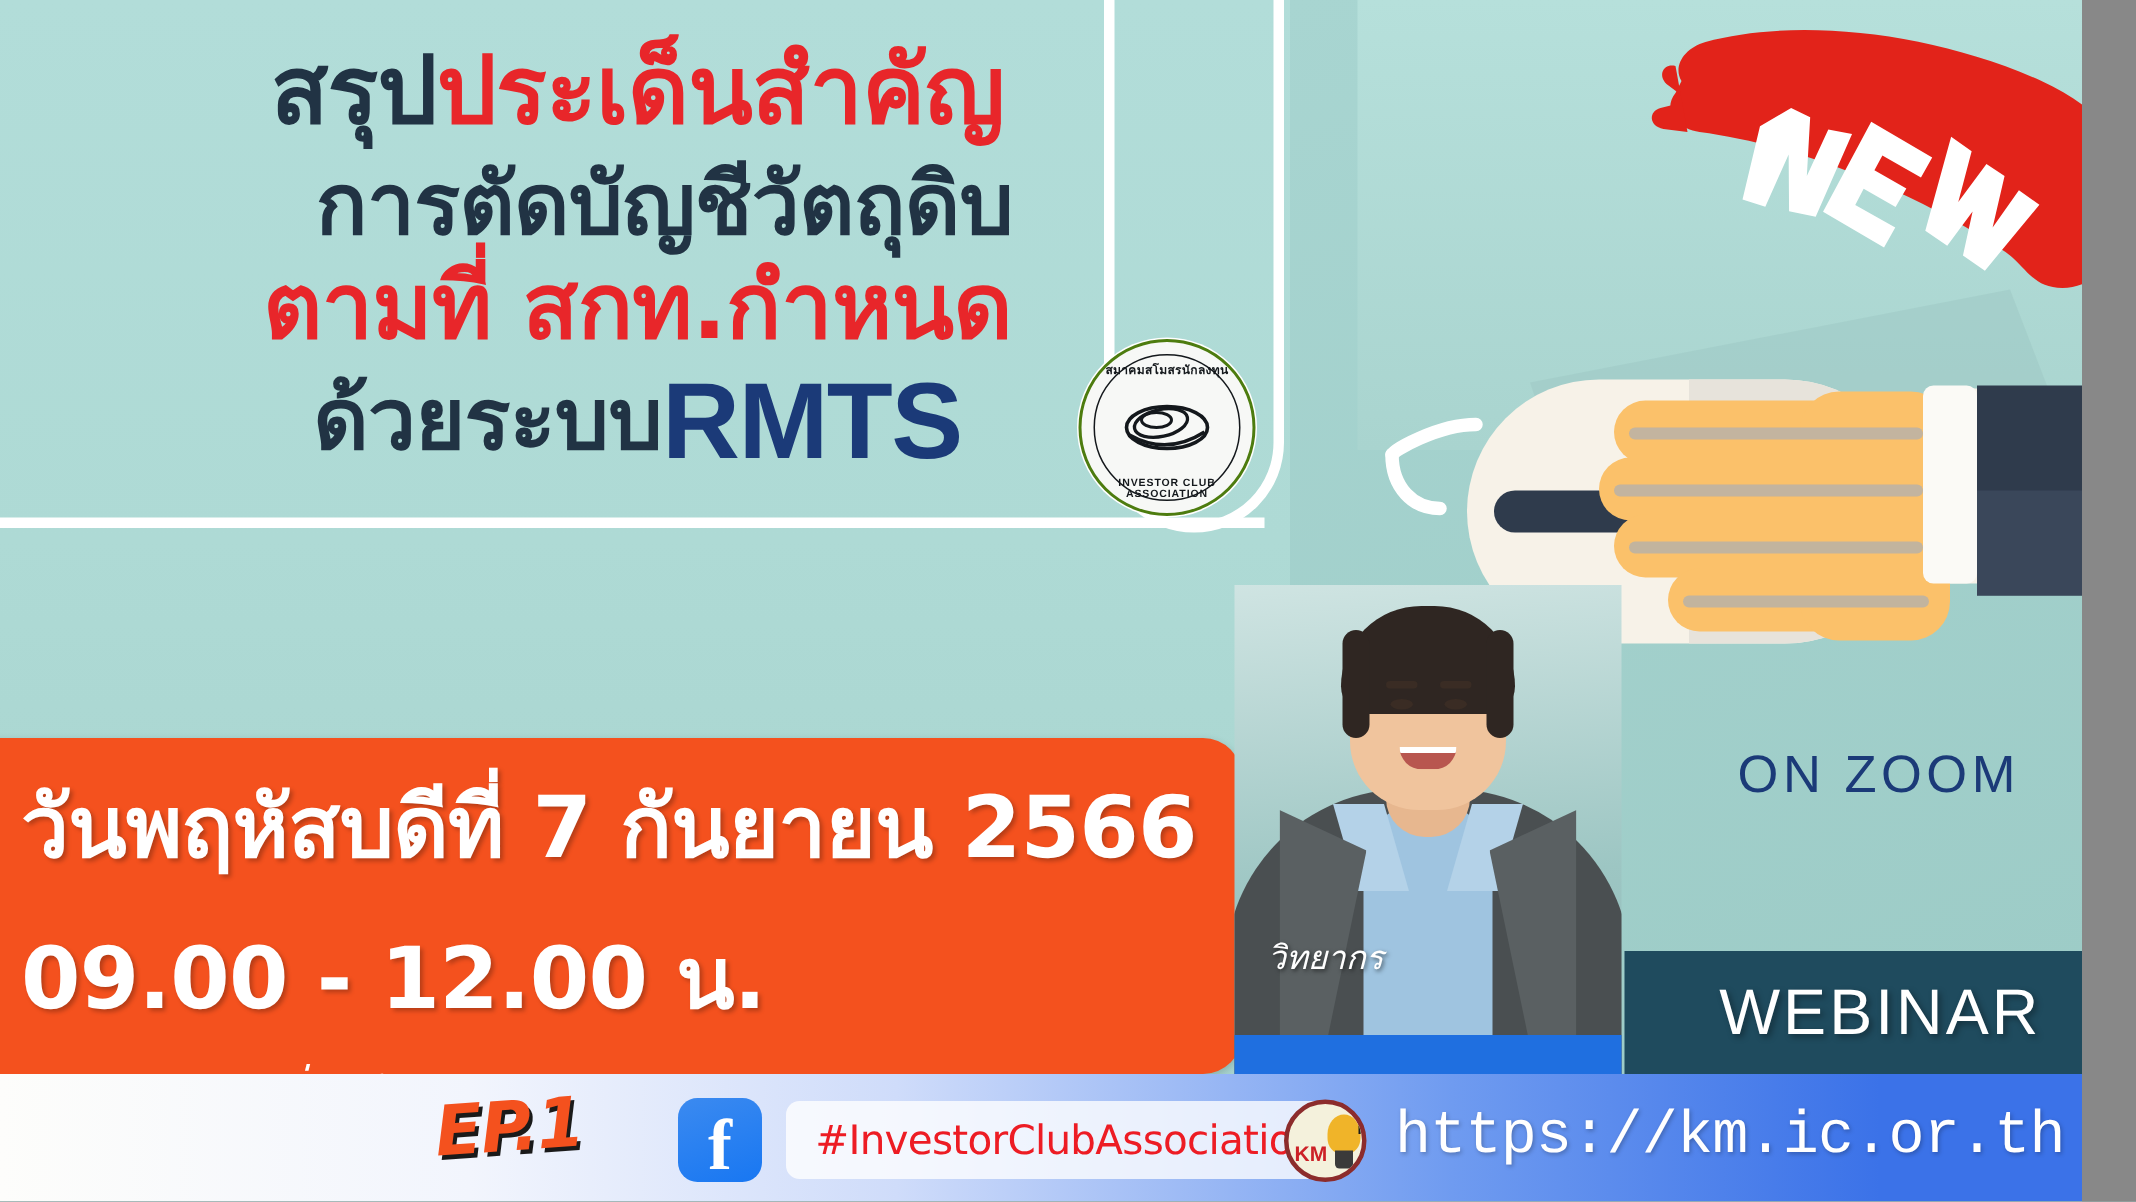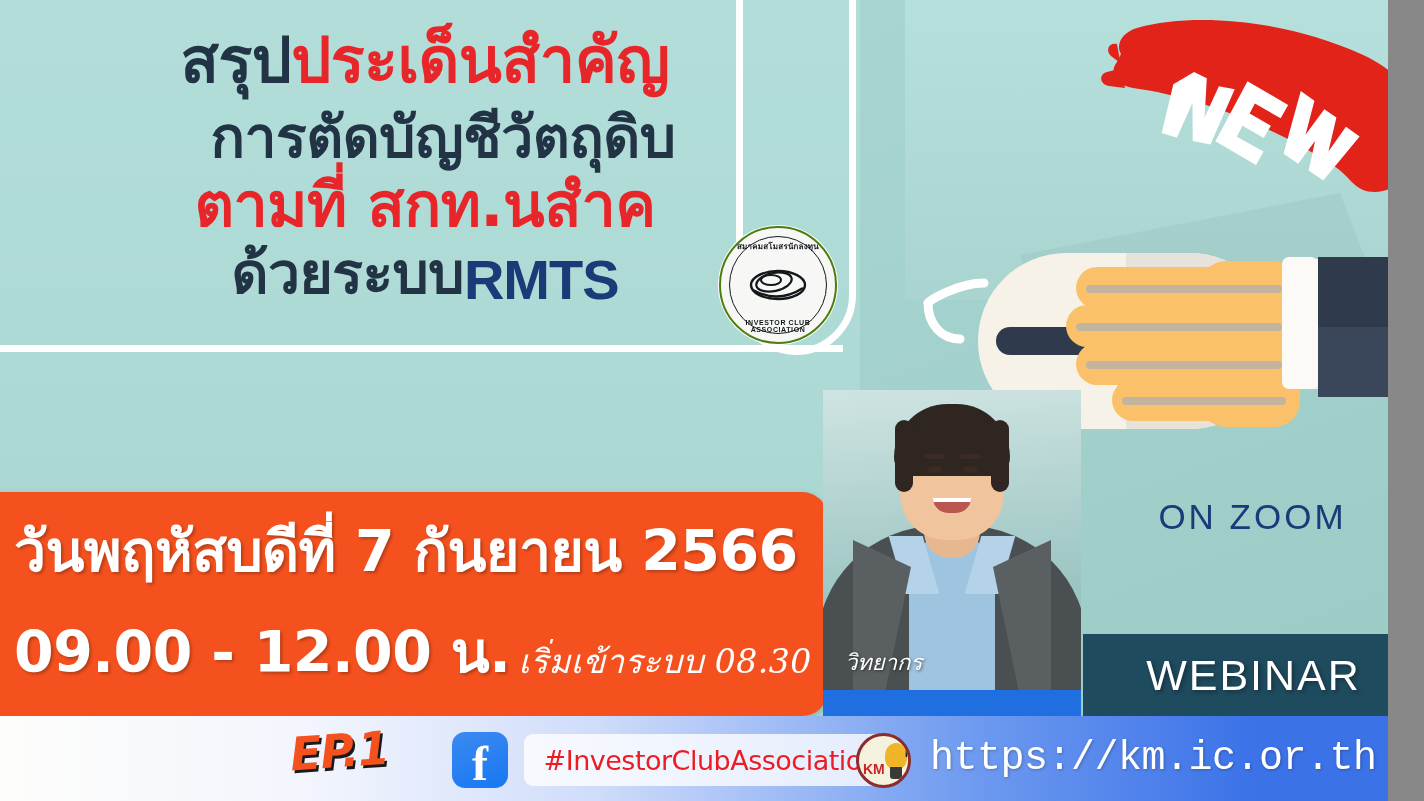--- a/index.html
+++ b/index.html
@@ -51,21 +51,21 @@
   .hl-line { line-height:1.04; white-space:nowrap; }
   .hl1 { font-size:63px; font-weight:700; letter-spacing:-0.5px; }
   .hl2 { font-size:57px; font-weight:700; margin-top:14px; letter-spacing:-0.5px;padding-left:36px;}
   .hl3 { font-size:61px; font-weight:700; margin-top:6px; letter-spacing:-0.5px;}
   .hl4 { font-size:57px; font-weight:700; margin-top:8px; letter-spacing:-0.5px;}
   .t-dark { color:#213344; }
   .t-red  { color:#e8262a; }
   .t-red-b{ color:#e8262a; font-weight:800; }
   .t-navy { color:#1b3a78; font-weight:700;
             font-family:"Liberation Sans", sans-serif;
-            font-size:56px; letter-spacing:-1px; vertical-align:-6px; }
+            font-size:72px; letter-spacing:-1px; vertical-align:-6px; }
 
   
   .seal {
     position:absolute; left:719px; top:226px;
     width:118px; height:118px; border-radius:50%;
     background:#f7f8f6;
     border:2px solid #4d7c0f;
     box-shadow:0 0 0 1px #fff;
   }
   .seal-inner-ring {
@@ -101,21 +101,21 @@
   .date-text {
     position:absolute; left:40px; top:14px;
     font-family:"DejaVu Sans", sans-serif;
     font-size:57px; font-weight:700; color:#ffffff;
     white-space:nowrap;
     text-shadow:2px 2px 3px rgba(0,0,0,0.25);
     letter-spacing:-0.5px;
   }
   .time-row {
     position:absolute; left:40px; top:115px;
-    display:flex; align-items:flex-end; gap:8px; white-space:nowrap;
+    display:flex; align-items:flex-end; gap:8px; white-space:nowrap;flex-direction:column;
   }
   .time-text {
     font-family:"DejaVu Sans", sans-serif;
     font-size:57px; font-weight:700; color:#ffffff;
     text-shadow:2px 2px 3px rgba(0,0,0,0.25);
     letter-spacing:-0.5px;
   }
   .time-note {
     font-family:"DejaVu Serif", serif;
     font-size:33px; color:#ffffff; font-style:italic;
@@ -164,21 +164,21 @@
   .sp-eye-l,.sp-eye-r{ position:absolute; top:76px; width:15px; height:7px;
                        background:#3a2c24; border-radius:50%; }
   .sp-eye-l{ left:104px; } .sp-eye-r{ left:140px; }
   .sp-brow-l,.sp-brow-r{ position:absolute; top:64px; width:21px; height:5px;
                         background:#3a2c24; border-radius:3px; }
   .sp-brow-l{ left:101px; } .sp-brow-r{ left:137px; }
   .sp-mouth{ position:absolute; left:50%; top:108px; transform:translateX(-50%);
              width:38px; height:15px; background:#b8564f; border-radius:0 0 22px 22px;
              border-top:4px solid #fff; }
   .sp-label-handwritten {
-    position:absolute; left:22px; bottom:36px;
+    position:absolute; left:22px; bottom:60px;
     font-family:"DejaVu Serif", serif; font-style:italic;
     font-size:22px; color:#ffffff;
     text-shadow:1px 1px 3px rgba(0,0,0,0.55);
   }
   .speaker-blue-bar{
     position:absolute; left:823px; top:690px; width:258px; height:26px;
     background:#1f6fe0;
   }
   .speaker-name-badge {
     position:absolute; left:838px; top:672px; width:254px; height:44px;
@@ -286,21 +286,21 @@
   <div class="bg-teal"></div>
   <div class="bg-right-panel"></div>
   <div class="bg-soft-block"></div>
 
   <div class="pill-frame"></div>
   <div class="pill-tail"></div>
 
   <div class="headline">
     <div class="hl-line hl1"><span class="t-dark">สรุป</span><span class="t-red">ประเด็นสำคัญ</span></div>
     <div class="hl-line hl2 t-dark">การตัดบัญชีวัตถุดิบ</div>
-    <div class="hl-line hl3"><span class="t-red">ตามที่ </span><span class="t-red-b">สกท.</span><span class="t-red-b">นสำค</span></div>
+    <div class="hl-line hl3"><span class="t-red">ตามที่ </span><span class="t-red-b">สกท.</span><span class="t-red-b">กำหนด</span></div>
     <div class="hl-line hl4"><span class="t-dark">ด้วยระบบ</span><span class="t-navy">RMTS</span></div>
   </div>
 
   <div class="seal">
     <div class="seal-inner-ring"></div>
     <div class="seal-thai">สมาคมสโมสรนักลงทุน</div>
     <svg class="seal-mark" width="62" height="42" viewBox="0 0 62 42">
       <ellipse cx="31" cy="21" rx="27" ry="14" fill="none" stroke="#14181c" stroke-width="2.4"></ellipse>
       <ellipse cx="27" cy="18" rx="18" ry="9" fill="none" stroke="#14181c" stroke-width="2.2" transform="rotate(-12 27 18)"></ellipse>
       <ellipse cx="24" cy="16" rx="10" ry="5" fill="none" stroke="#14181c" stroke-width="2"></ellipse>

